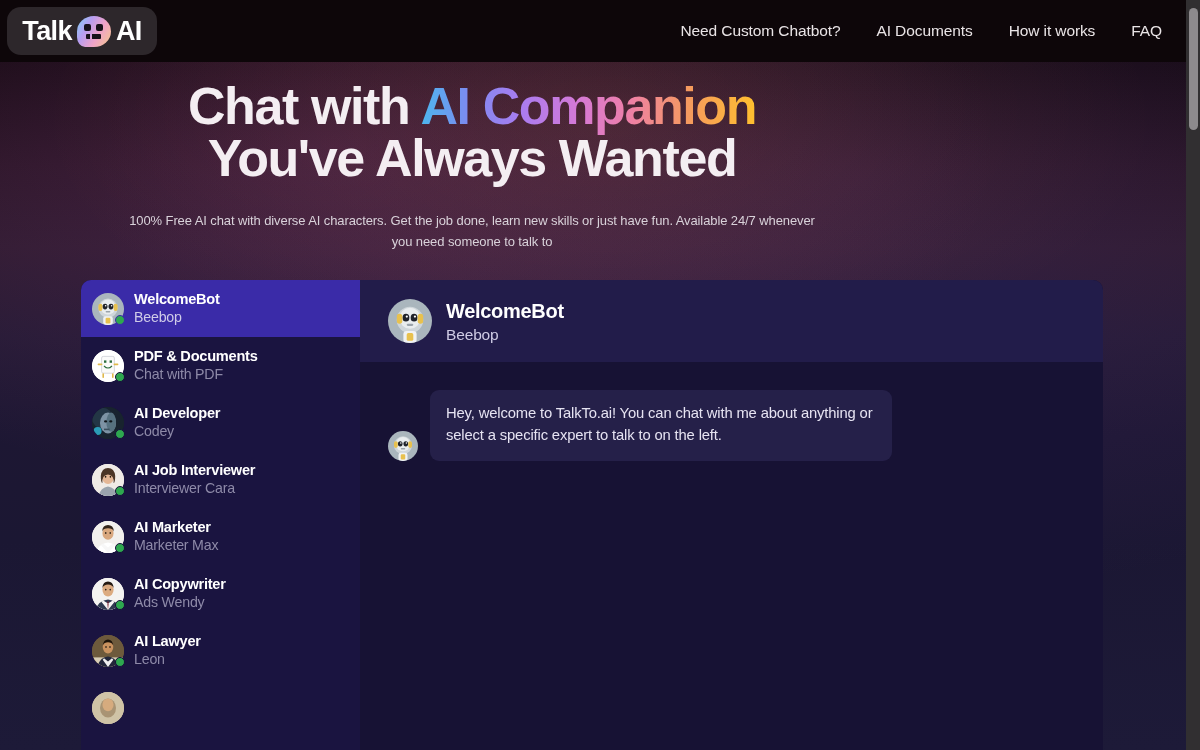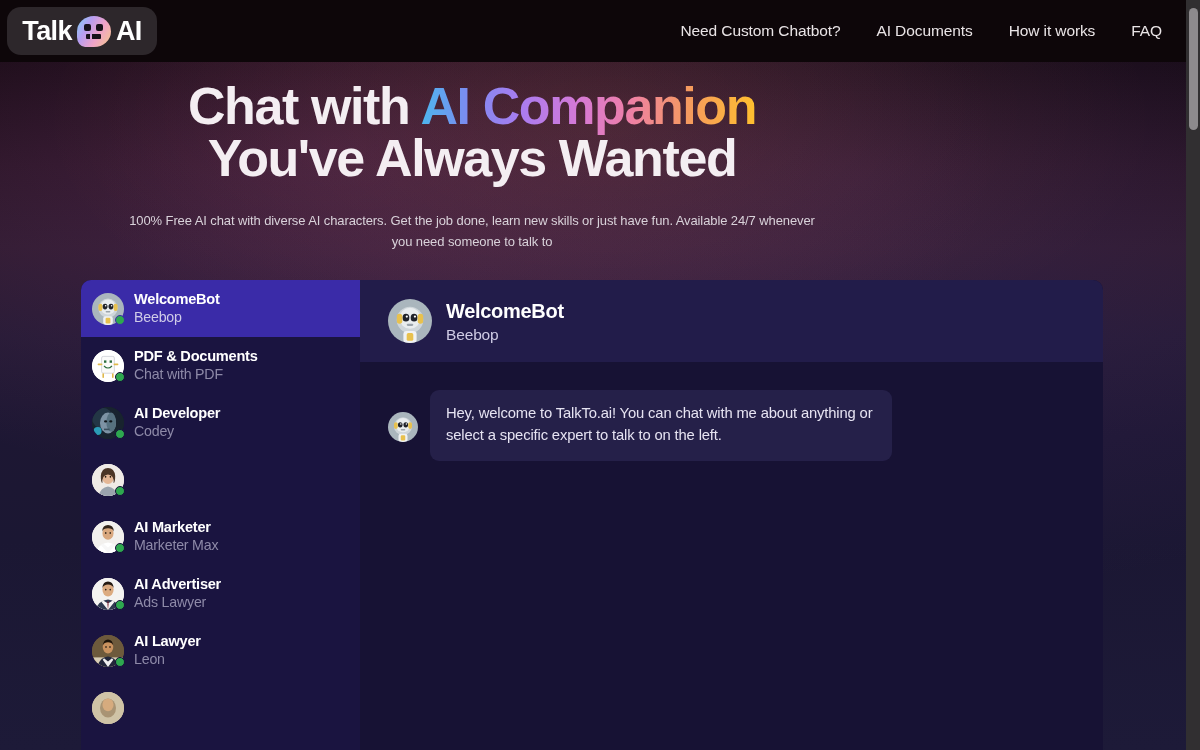--- a/index.html
+++ b/index.html
@@ -250,21 +250,21 @@
     font-size: 15.5px;
     color: #cfcbe4;
     letter-spacing: -0.15px;
   }
 
   #chat-body {
     flex: 1;
     padding: 28px 28px 0 28px;
     overflow: hidden;
   }
-  .msg-row { display: flex; gap: 12px; align-items: center; }
+  .msg-row { display: flex; gap: 12px; align-items: flex-end; }
   .msg-row .avatar { width: 30px; height: 30px; margin-top: 3px; }
   .msg-row .avatar .face { width: 30px; height: 30px; }
   .bubble {
     max-width: 462px;
     background: #252049;
     border-radius: 9px;
     padding: 13px 16px 14px 16px;
     font-size: 14.8px;
     line-height: 1.48;
     color: #e6e3f2;
@@ -396,20 +396,24 @@
                 <rect width="40" height="40" fill="#efeae6"></rect>
                 <rect width="40" height="40" fill="#efeae6"></rect>
                 <path d="M8 40 q3-11 12-12 9 1 12 12z" fill="#9aa3ad"></path>
                 <ellipse cx="20" cy="16" rx="7.5" ry="9" fill="#e4b695"></ellipse>
                 <path d="M11 15 q1-10 9-10 8 0 9 10 0 8-2 9 1-10-7-11-8 1-7 11-2-1-2-9z" fill="#4b3526"></path>
                 <ellipse cx="17" cy="16" rx="1" ry="1.3" fill="#2b1f16"></ellipse>
                 <ellipse cx="23" cy="16" rx="1" ry="1.3" fill="#2b1f16"></ellipse>
               </svg></span>
             <span class="dot"></span>
           </span>
+          <span class="char-text">
+            <div class="char-name">AI Job Interviewer</div>
+            <div class="char-sub">Interviewer Cara</div>
+          </span>
         </div>
         <div class="char-row">
           <span class="avatar">
             <span class="face"><svg viewBox="0 0 40 40" width="100%" height="100%">
                 <rect width="40" height="40" fill="#f2f0ed"></rect>
                 <rect width="40" height="40" fill="#f2f0ed"></rect>
                 <path d="M5 40 q4-12 15-13 11 1 15 13z" fill="#ffffff"></path>
                 <path d="M14 28 l6 5 6-5 3 2-9 10-9-10z" fill="#f7f7f7"></path>
                 <ellipse cx="20" cy="15" rx="7" ry="8.5" fill="#d9a87f"></ellipse>
                 <path d="M12.5 13 q1-8 7.5-8 6.5 0 7.5 8-2-4-7.5-4-5.5 0-7.5 4z" fill="#33251a"></path>
@@ -433,22 +437,22 @@
                 <path d="M19 30 l1 3 1-3-1-1z" fill="#7b2230"></path>
                 <path d="M19.3 33 l0.7 7 0.7-7-0.7-1z" fill="#7b2230"></path>
                 <ellipse cx="20" cy="14.5" rx="7" ry="8.5" fill="#dcab80"></ellipse>
                 <path d="M12.8 12.5 q1-8 7.2-8 6.2 0 7.2 8-2-4.5-7.2-4.5-5.2 0-7.2 4.5z" fill="#241a12"></path>
                 <ellipse cx="17.2" cy="14.5" rx="0.9" ry="1.2" fill="#1d150e"></ellipse>
                 <ellipse cx="22.8" cy="14.5" rx="0.9" ry="1.2" fill="#1d150e"></ellipse>
               </svg></span>
             <span class="dot"></span>
           </span>
           <span class="char-text">
-            <div class="char-name">AI Advertiser</div>
-            <div class="char-sub">Ads Lawyer</div>
+            <div class="char-name">AI Copywriter</div>
+            <div class="char-sub">Ads Wendy</div>
           </span>
         </div>
         <div class="char-row">
           <span class="avatar">
             <span class="face"><svg viewBox="0 0 40 40" width="100%" height="100%">
                 <rect width="40" height="40" fill="#6d5a3c"></rect>
                 <rect width="40" height="40" fill="#6d5a3c"></rect>
                 <rect x="0" y="28" width="40" height="12" fill="#d8cdb6"></rect>
                 <path d="M6 40 q5-13 14-13 9 0 14 13z" fill="#22263a"></path>
                 <path d="M15 29 l5 4 5-4 1.6 2-6.6 9-6.6-9z" fill="#efefef"></path>

